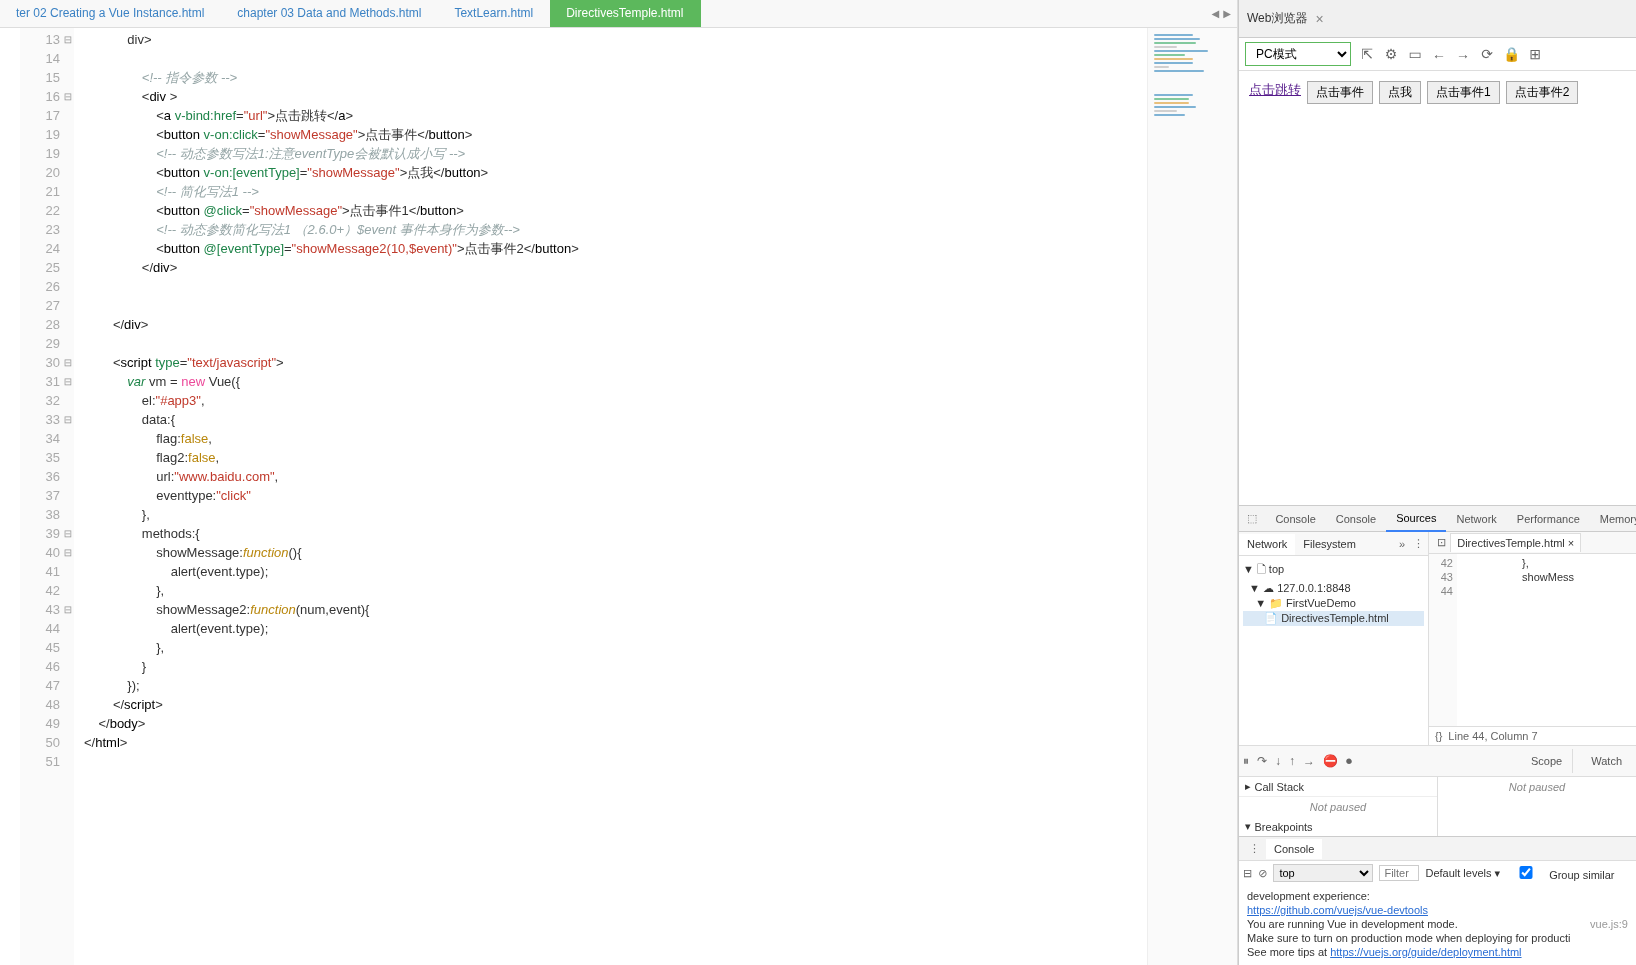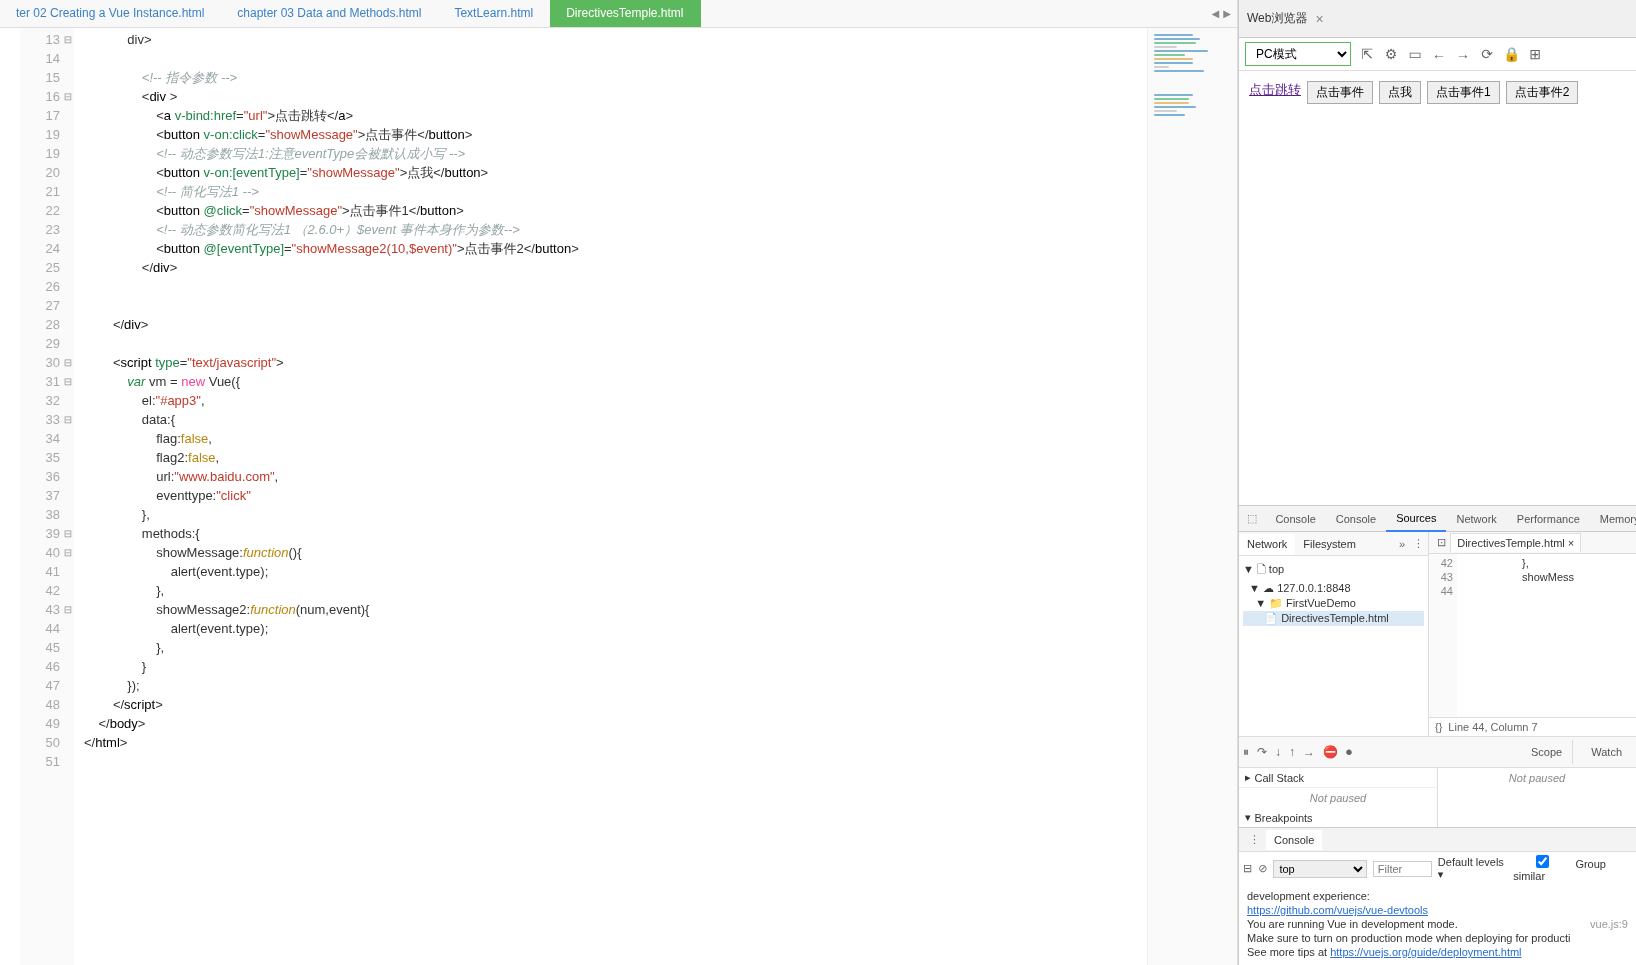--- a/index.html
+++ b/index.html
@@ -70,21 +70,21 @@
 .dbg-panels { display: flex; border-top: 1px solid #ddd; height: 60px; }
 .dbg-left { flex: 1; border-right: 1px solid #ddd; overflow: auto; font-size: 11px; }
 .dbg-right { flex: 1; overflow: auto; font-size: 11px; }
 .dbg-hdr { font-weight: normal; color: #333; padding: 3px 6px; display: flex; align-items: center; gap: 4px; border-bottom: 1px solid #eee; }
 .np { color: #888; text-align: center; padding: 4px; font-style: italic; }
 .dt-console-bar { display: flex; border-top: 1px solid #ccc; height: 24px; align-items: center; background: #f3f3f3; padding: 0 4px; }
 .dt-console-bar .ct { padding: 4px 8px; font-size: 11px; }
 .dt-console-bar .ct.active { background: #fff; }
 .con-filter { display: flex; align-items: center; border-top: 1px solid #ddd; padding: 3px 4px; gap: 6px; background: #fff; }
 .con-filter select { border: 1px solid #ccc; font-size: 11px; padding: 1px; width: 100px; }
-.con-filter input { border: 1px solid #ccc; font-size: 11px; padding: 1px 4px; width: 59px; }
+.con-filter input { border: 1px solid #ccc; font-size: 11px; padding: 1px 4px; width: 40px; }
 .con-filter .lvl { font-size: 11px; color: #333; }
 .con-filter .chk { font-size: 11px; }
 .con-out { flex: 0 0 80px; font-family: Consolas, monospace; font-size: 11px; line-height: 14px; padding: 4px 8px; overflow: auto; color: #333; white-space: pre-wrap; }
 .con-out .lnk { color: #2a6dd4; text-decoration: underline; }
 .con-out .file { color: #999; float: right; }
 </style>
 </head>
 <body>
 
 <div class="app">

